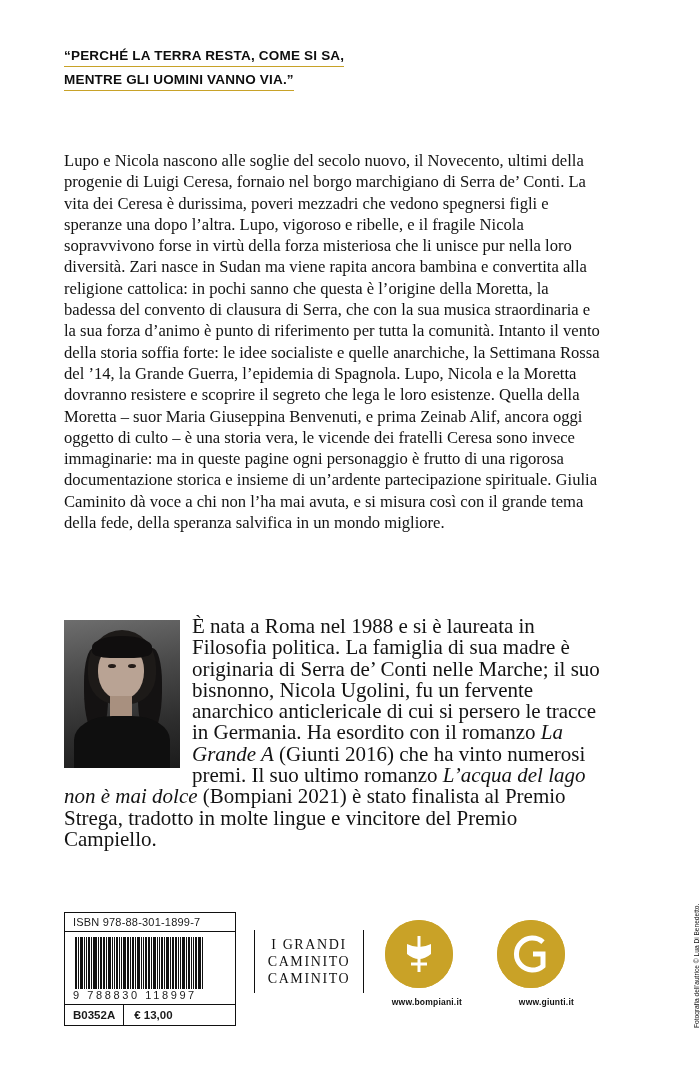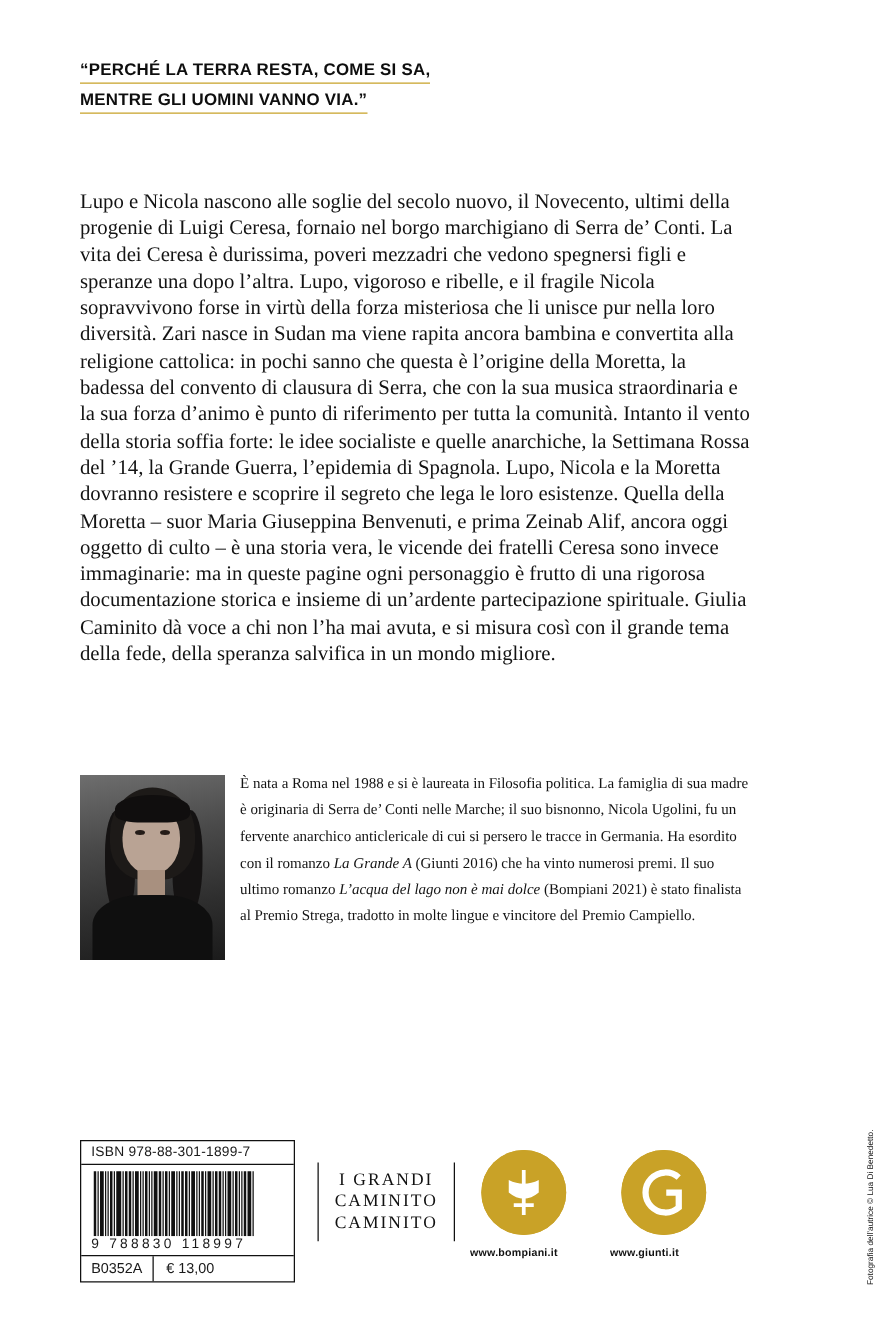--- a/index.html
+++ b/index.html
@@ -157,21 +157,21 @@
   }
   .author-name {
     font-family: "Liberation Sans", sans-serif;
     font-weight: bold;
     font-size: 13.5px;
     letter-spacing: 0.4px;
     color: #111;
     margin: 0 0 1px 0;
   }
   .author-bio {
-    font-size: 12px;
+    font-size: 21px;
     line-height: 21.3px;
     color: #131313;
     margin: 0;
   }
   .author-bio em { font-style: italic; }
 
   
   .bottom-bar {
     position: absolute;
     left: 64px;
@@ -214,21 +214,21 @@
     font-size: 11px;
     letter-spacing: 2.6px;
     padding: 0 8px 3px 8px;
     border-bottom: 1px solid #111;
   }
   .isbn-foot {
     display: flex;
     align-items: center;
     font-family: "Liberation Sans", sans-serif;
     font-size: 11.5px;
-    font-weight: normal;
+    font-weight: bold;
   }
   .isbn-code {
     padding: 4px 8px;
     border-right: 1px solid #111;
     flex: 0 0 auto;
   }
   .isbn-price {
     padding: 4px 10px;
     flex: 1 1 auto;
   }
@@ -248,21 +248,21 @@
     border-left: 1px solid #111;
     border-right: 1px solid #111;
     padding: 6px 0;
   }
 
   
   .logo-block {
     position: absolute;
     top: 8px;
     width: 86px;
-    text-align: left;
+    text-align: right;
   }
   .logo-block.bompiani { left: 312px; }
   .logo-block.giunti { left: 424px; }
   .logo-badge {
     width: 68px;
     height: 68px;
     margin: 0 auto;
     border-radius: 50%;
     background: #c9a227;
     position: relative;

